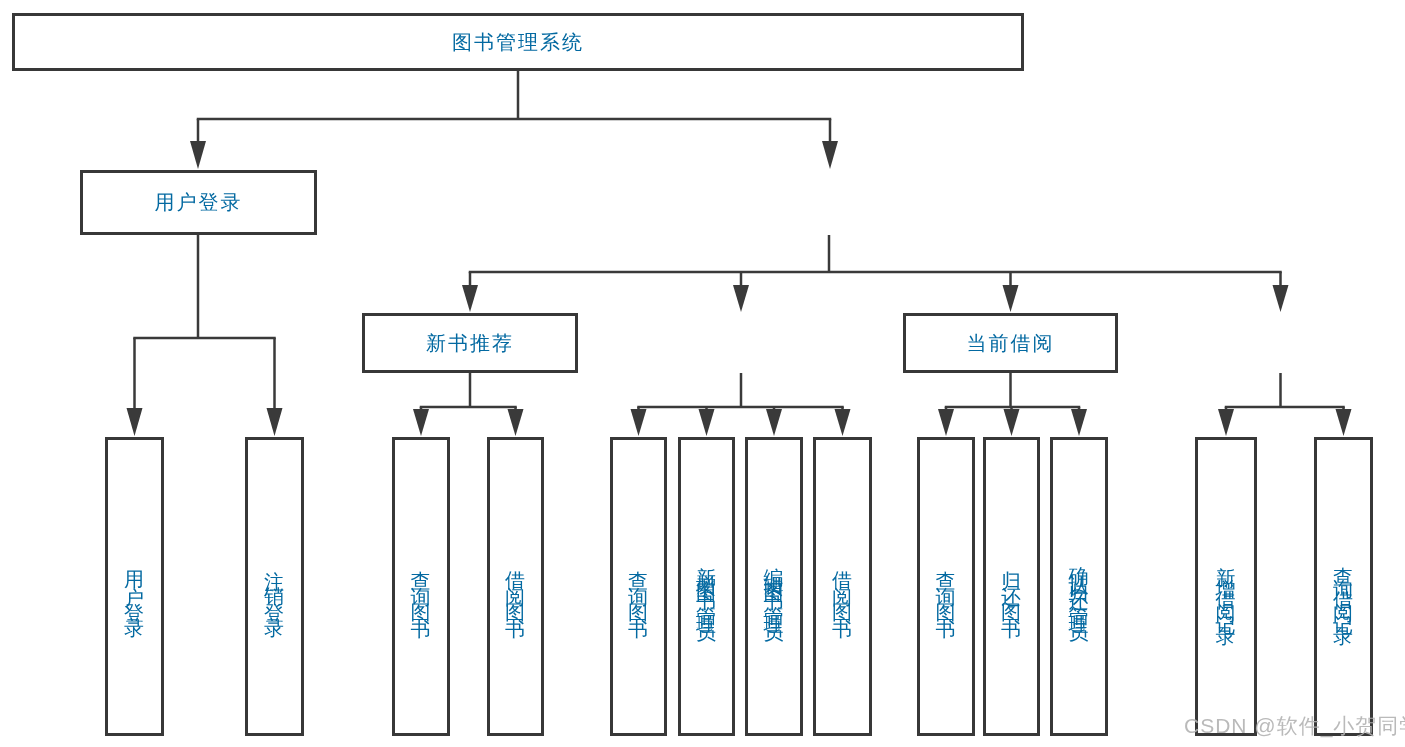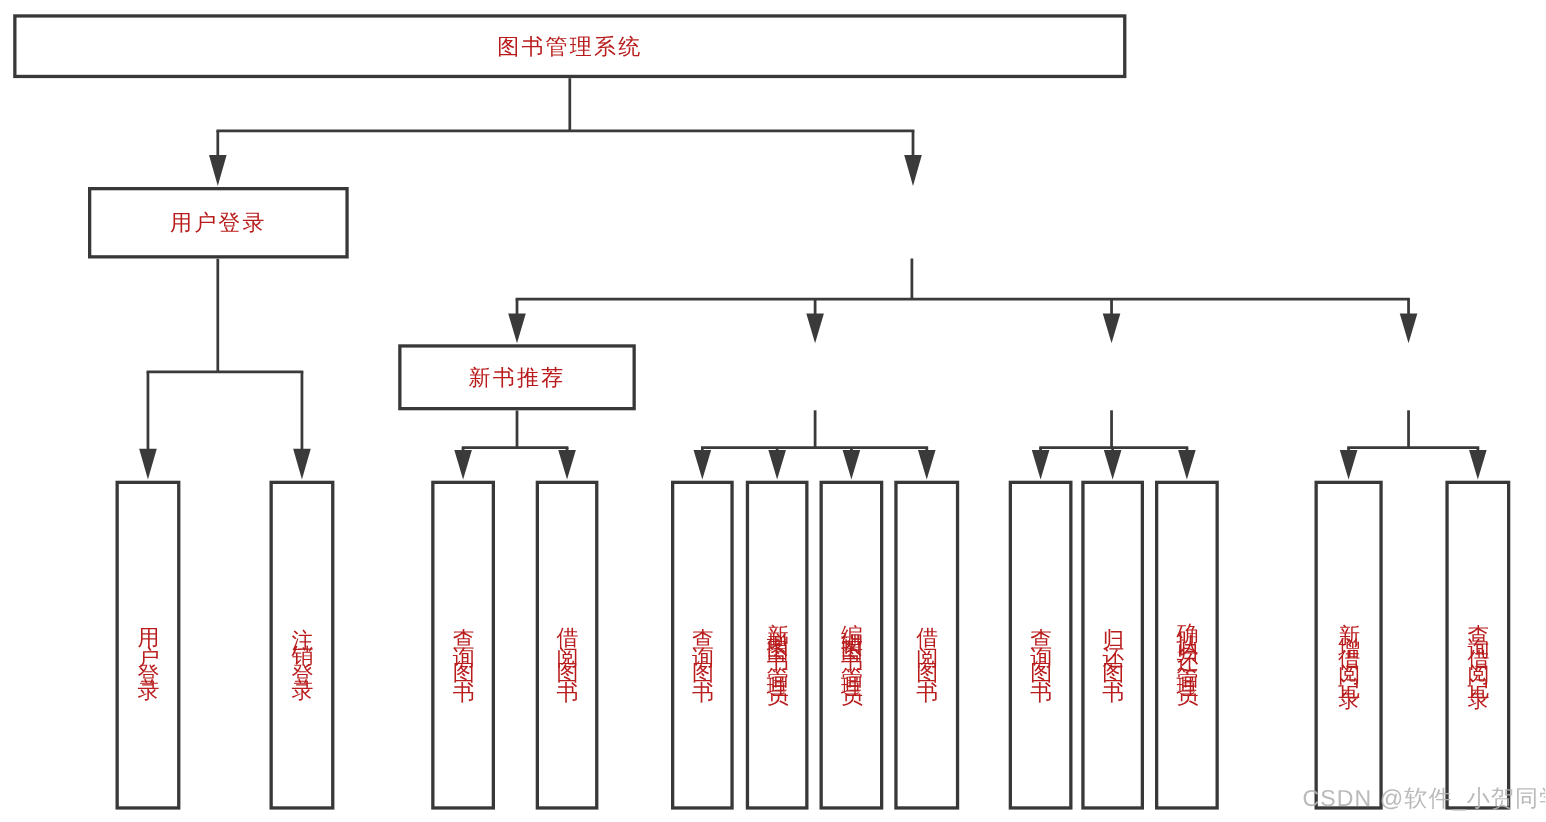--- a/index.html
+++ b/index.html
@@ -20,21 +20,21 @@
   }
   .node {
     position: absolute;
     box-sizing: border-box;
     border: 3px solid #383838;
     background: #ffffff;
     display: flex;
     align-items: center;
     justify-content: center;
     font-size: 20px;
-    color: #b91c1c;
+    color: #0369a1;
   }
   .hbox { letter-spacing: 2px; }
   .vbox {
     writing-mode: vertical-rl;
     text-orientation: mixed;
     top: 437px;
     height: 299px;
     text-align: center;
     line-height: 1;
   }
@@ -129,20 +129,21 @@
       <polygon points="1226,436 1218,409 1234,409"></polygon>
       <polygon points="1343.5,436 1335.5,409 1351.5,409"></polygon>
     </g>
   </svg>
 
   <div class="node hbox" style="left:12px; top:13px; width:1012px; height:58px;">图书管理系统</div>
 
   <div class="node hbox" style="left:80px; top:170px; width:237px; height:65px;">用户登录</div>
 
   <div class="node hbox" style="left:362px; top:313px; width:216px; height:60px;">新书推荐</div>
+  <div class="node hbox" style="left:903px; top:313px; width:215px; height:60px;">当前借阅</div>
 
   <div class="node vbox ls-wide" style="left:105px; width:59px;">用户登录</div>
   <div class="node vbox ls-wide" style="left:245px; width:59px;">注销登录</div>
 
   <div class="node vbox ls-wide" style="left:392px; width:58px;">查询图书</div>
   <div class="node vbox ls-wide" style="left:487px; width:57px;">借阅图书</div>
 
   <div class="node vbox ls-wide" style="left:610px; width:57px;">查询图书</div>
   <div class="node vbox ls-tight" style="left:678px; width:57px;">新增图书（管理员）</div>
   <div class="node vbox ls-tight" style="left:745px; width:58px;">编辑图书（管理员）</div>

